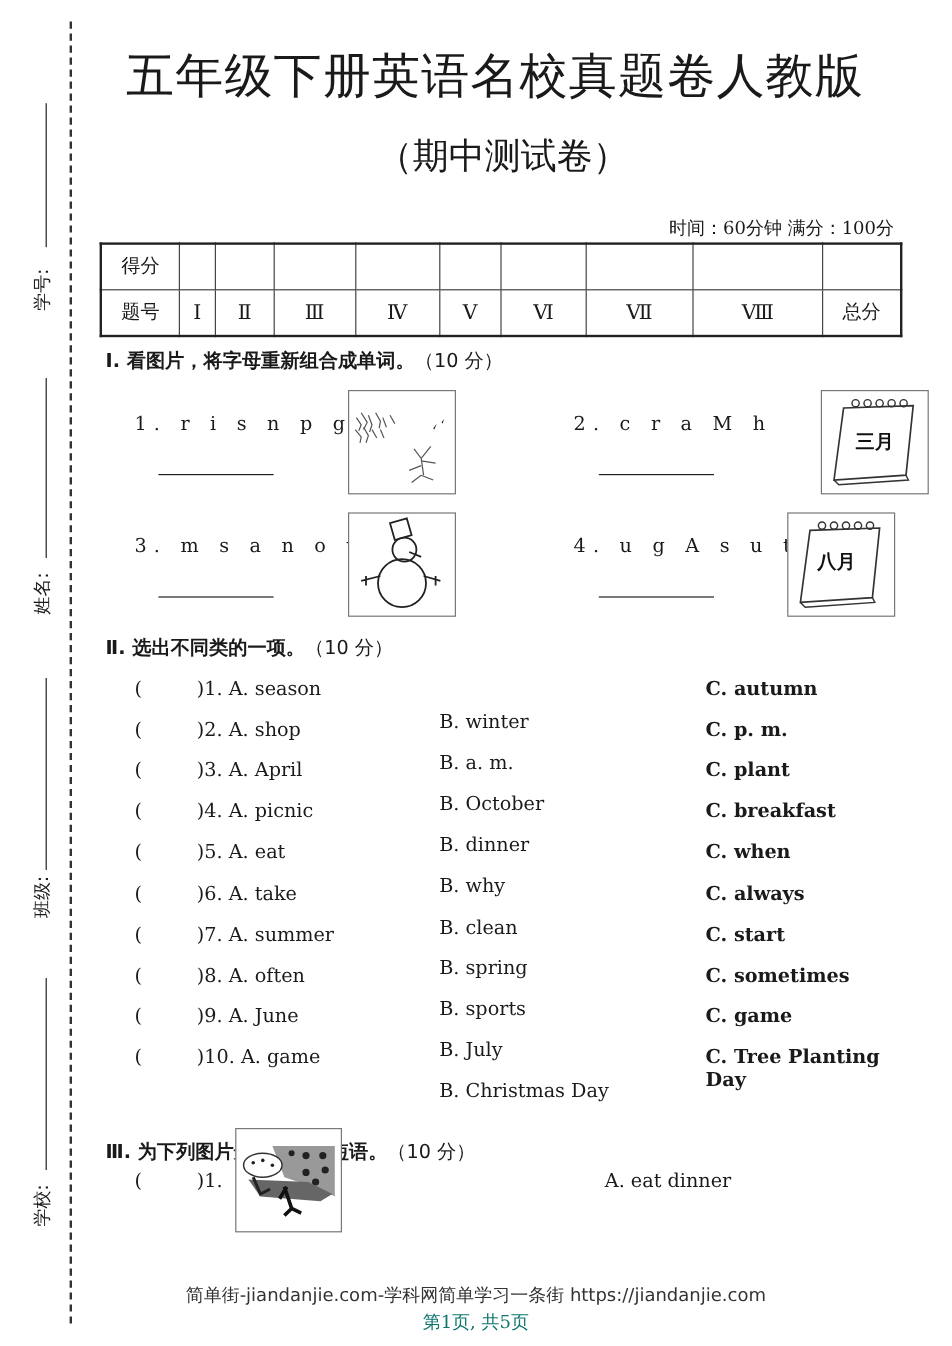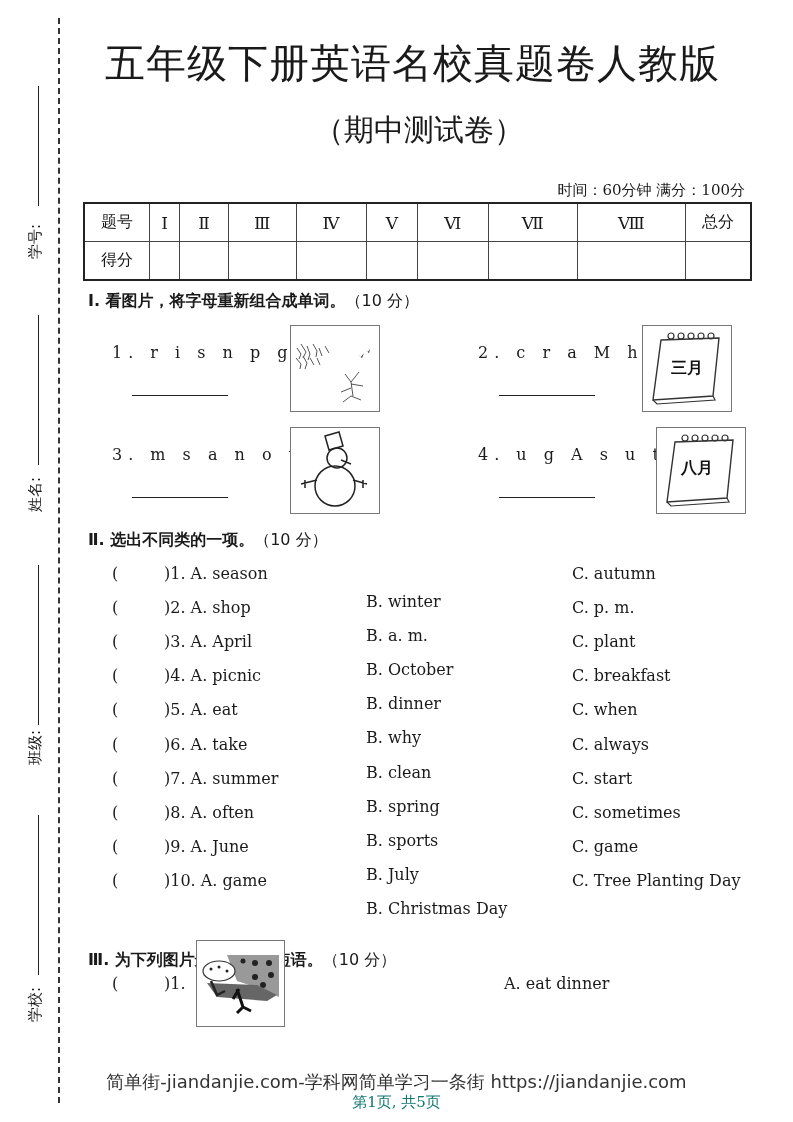--- a/index.html
+++ b/index.html
@@ -53,24 +53,24 @@
   }
   .pic {
     position: absolute; border: 1.5px solid #777; background: #fff; box-sizing: border-box;
   }
   .q-row {
     position: absolute; left: 112px; width: 640px; height: 24px; font-size: 16px;
   }
   .q-row .paren { position: absolute; left: 0; }
   .q-row .num { position: absolute; left: 52px; }
   .q-row .optB { position: absolute; left: 254px; margin-top: 28px; }
-  .q-row .optC { position: absolute; left: 460px; }
+  .q-row .optC { position: absolute; left: 476px; font-weight: bold; }
   .footer-site {
     position: absolute; left: 0; width: 100%; top: 1070px; text-align: center;
-    font-size: 18px; font-family: "DejaVu Sans", sans-serif; color: #333;
+    font-size: 15px; font-family: "DejaVu Sans", sans-serif; color: #333;
   }
   .footer-page {
     position: absolute; left: 0; width: 100%; top: 1093px; text-align: center;
     font-size: 15px; color: #0f766e;
   }
   svg { display: block; }
 </style>
 </head>
 <body>
 
@@ -93,43 +93,43 @@
   <div class="side-label" style="top:995px;">学校:</div>
 </div>
 
 <div class="title">五年级下册英语名校真题卷人教版</div>
 <div class="subtitle">（期中测试卷）</div>
 <div class="time-info">时间：60分钟  满分：100分</div>
 
 <table class="score">
   <tbody>
       <tr>
+    <td class="head">得分</td>
+    <td></td>
+    <td></td>
+    <td></td>
+    <td></td>
+    <td></td>
+    <td></td>
+    <td></td>
+    <td></td>
+    <td></td>
+  </tr>
+  <tr>
     <td class="head">题号</td>
     <td>Ⅰ</td>
     <td>Ⅱ</td>
     <td>Ⅲ</td>
     <td>Ⅳ</td>
     <td>Ⅴ</td>
     <td>Ⅵ</td>
     <td>Ⅶ</td>
     <td>Ⅷ</td>
     <td class="head">总分</td>
   </tr>
-  <tr>
-    <td class="head">得分</td>
-    <td></td>
-    <td></td>
-    <td></td>
-    <td></td>
-    <td></td>
-    <td></td>
-    <td></td>
-    <td></td>
-    <td></td>
-  </tr>
 </tbody>
   </table>
 
 <div class="section-title" style="top:291px;">
   <span>Ⅰ. 看图片，将字母重新组合成单词。</span><span class="pts">（10 分）</span>
 </div>
 
 <div class="scramble" style="left:112px;top:343px;">1. r i s n p g</div>
 <div class="answer-line" style="left:132px;top:395px;"></div>
 <div class="pic" style="left:290px;top:325px;width:90px;height:87px;">
@@ -138,21 +138,21 @@
       <path d="M6 22 l4 6 l-2 5 M10 18 l5 8 l-3 6 M16 20 l3 8 l-2 6 M22 18 l4 7 l-1 6 M28 22 l3 8 M34 20 l4 7"></path>
       <path d="M5 32 l5 6 l-1 5 M12 30 l4 7 l-2 6 M19 32 l4 7 M26 32 l3 7"></path>
       <path d="M62 70 L60 56 L54 48 M60 56 L68 46 M60 58 L72 60 M60 62 L50 66 M60 70 l10 4 M60 70 l-8 6"></path>
     </g>
     <path d="M66 28 l4 3 l3 -4 l-2 5 z M74 24 l3 2 l2 -3 l-1 4 z" fill="#222"></path>
   </svg>
 </div>
 
 <div class="scramble" style="left:478px;top:343px;">2. c r a M h</div>
 <div class="answer-line" style="left:499px;top:395px;"></div>
-<div class="pic" style="left:642px;top:325px;width:90px;height:87px;">
+<div class="pic" style="left:684px;top:325px;width:90px;height:87px;">
   <svg width="87" height="84" viewBox="0 0 87 84">
     <path d="M18 14 L76 12 L70 70 L10 74 Z" fill="#fff" stroke="#333" stroke-width="1.4"></path>
     <path d="M10 74 L14 78 L72 74 L70 70" fill="none" stroke="#333" stroke-width="1.2"></path>
     <g fill="none" stroke="#333" stroke-width="1.2">
       <circle cx="28" cy="10" r="3"></circle>
         <circle cx="38" cy="10" r="3"></circle>
         <circle cx="48" cy="10" r="3"></circle>
         <circle cx="58" cy="10" r="3"></circle>
         <circle cx="68" cy="10" r="3"></circle>
     </g>

